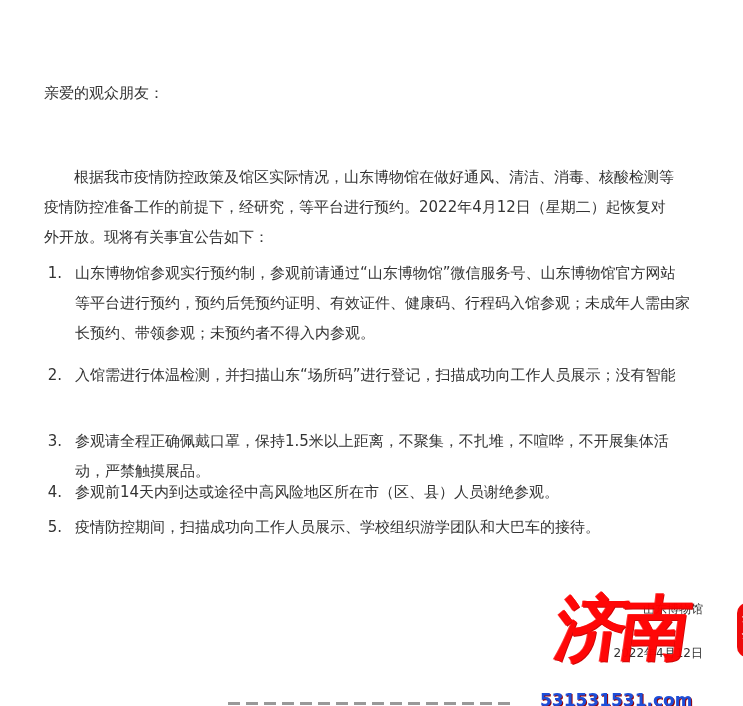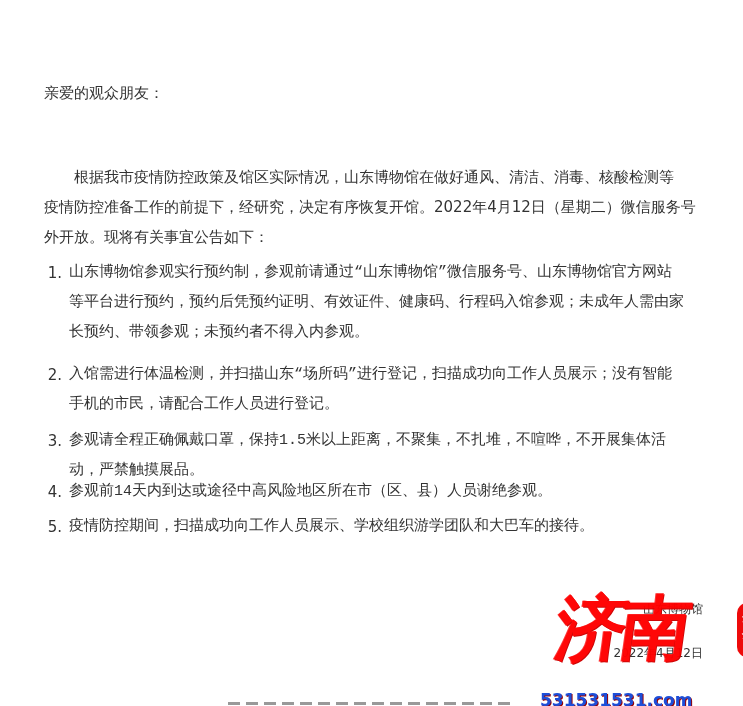--- a/index.html
+++ b/index.html
@@ -4,21 +4,21 @@
   <style>
     html, body { margin:0; padding:0; background:#ffffff; }
     body { width:743px; height:706px; position:relative; overflow:hidden;
            font-family:"DejaVu Sans", "Liberation Sans", sans-serif; color:#333333; }
     .p { position:absolute; font-size:15px; line-height:30px; white-space:nowrap;margin-top:44px; }
     .greeting { left:44px; top:34px; }
     .intro { left:44px; top:118px; width:660px; }
     .intro .line { display:block; }
     .list-item { position:absolute; left:32px; font-size:15px; line-height:30px; }
     .list-item .num { position:absolute; left:0; top:0; width:30px; text-align:right; }
-    .list-item .text { position:absolute; left:37px; top:0;font-family:Liberation Mono, monospace; }
+    .list-item .text { position:absolute; left:43px; top:0; }
     .list-item .line { display:block; white-space:nowrap; }
     .sign { position:absolute; font-size:12px; line-height:22px; white-space:nowrap; }
     .org { right:40px; top:598px; }
     .date { right:40px; top:642px; }
     .cutoff { position:absolute; left:228px; top:700px; width:296px; height:6px; overflow:hidden;
               color:#777; font-size:15px; line-height:30px; letter-spacing:1px; }
     .cutoff .bar { display:flex; gap:6px; padding-top:2px; }
     .cutoff .bar span { display:inline-block; width:12px; height:3px; background:#999; }
     
     .wm { position:absolute; left:555px; top:585px; width:190px; height:121px; pointer-events:none; }
@@ -31,38 +31,37 @@
     .wm-site { position:absolute; left:-15px; top:95px; font-family:"DejaVu Sans", sans-serif; font-weight:bold;
                font-size:17px; color:#1d4ed8; letter-spacing:0px; text-shadow:1px 1px 0 #900;margin-top:10px; }
   </style>
 </head>
 <body>
 
 <div class="p greeting">亲爱的观众朋友：</div>
 
 <div class="p intro">
   <span class="line">　　根据我市疫情防控政策及馆区实际情况，山东博物馆在做好通风、清洁、消毒、核酸检测等</span>
-  <span class="line">疫情防控准备工作的前提下，经研究，决定有序恢复开馆。2022年4月12日（星期二）微信服务号</span>
+  <span class="line">疫情防控准备工作的前提下，经研究，等平台进行预约。2022年4月12日（星期二）起恢复对</span>
   <span class="line">外开放。现将有关事宜公告如下：</span>
 </div>
 
 <div class="list-item" style="top:258px;">
   <span class="num">1.</span>
   <div class="text">
     <span class="line">山东博物馆参观实行预约制，参观前请通过“山东博物馆”微信服务号、山东博物馆官方网站</span>
     <span class="line">等平台进行预约，预约后凭预约证明、有效证件、健康码、行程码入馆参观；未成年人需由家</span>
     <span class="line">长预约、带领参观；未预约者不得入内参观。</span>
   </div>
 </div>
 
 <div class="list-item" style="top:360px;">
   <span class="num">2.</span>
   <div class="text">
     <span class="line">入馆需进行体温检测，并扫描山东“场所码”进行登记，扫描成功向工作人员展示；没有智能</span>
-    <span class="line">手机的市民，请配合工作人员进行登记。</span>
   </div>
 </div>
 
 <div class="list-item" style="top:426px;">
   <span class="num">3.</span>
   <div class="text">
     <span class="line">参观请全程正确佩戴口罩，保持1.5米以上距离，不聚集，不扎堆，不喧哗，不开展集体活</span>
     <span class="line">动，严禁触摸展品。</span>
   </div>
 </div>

